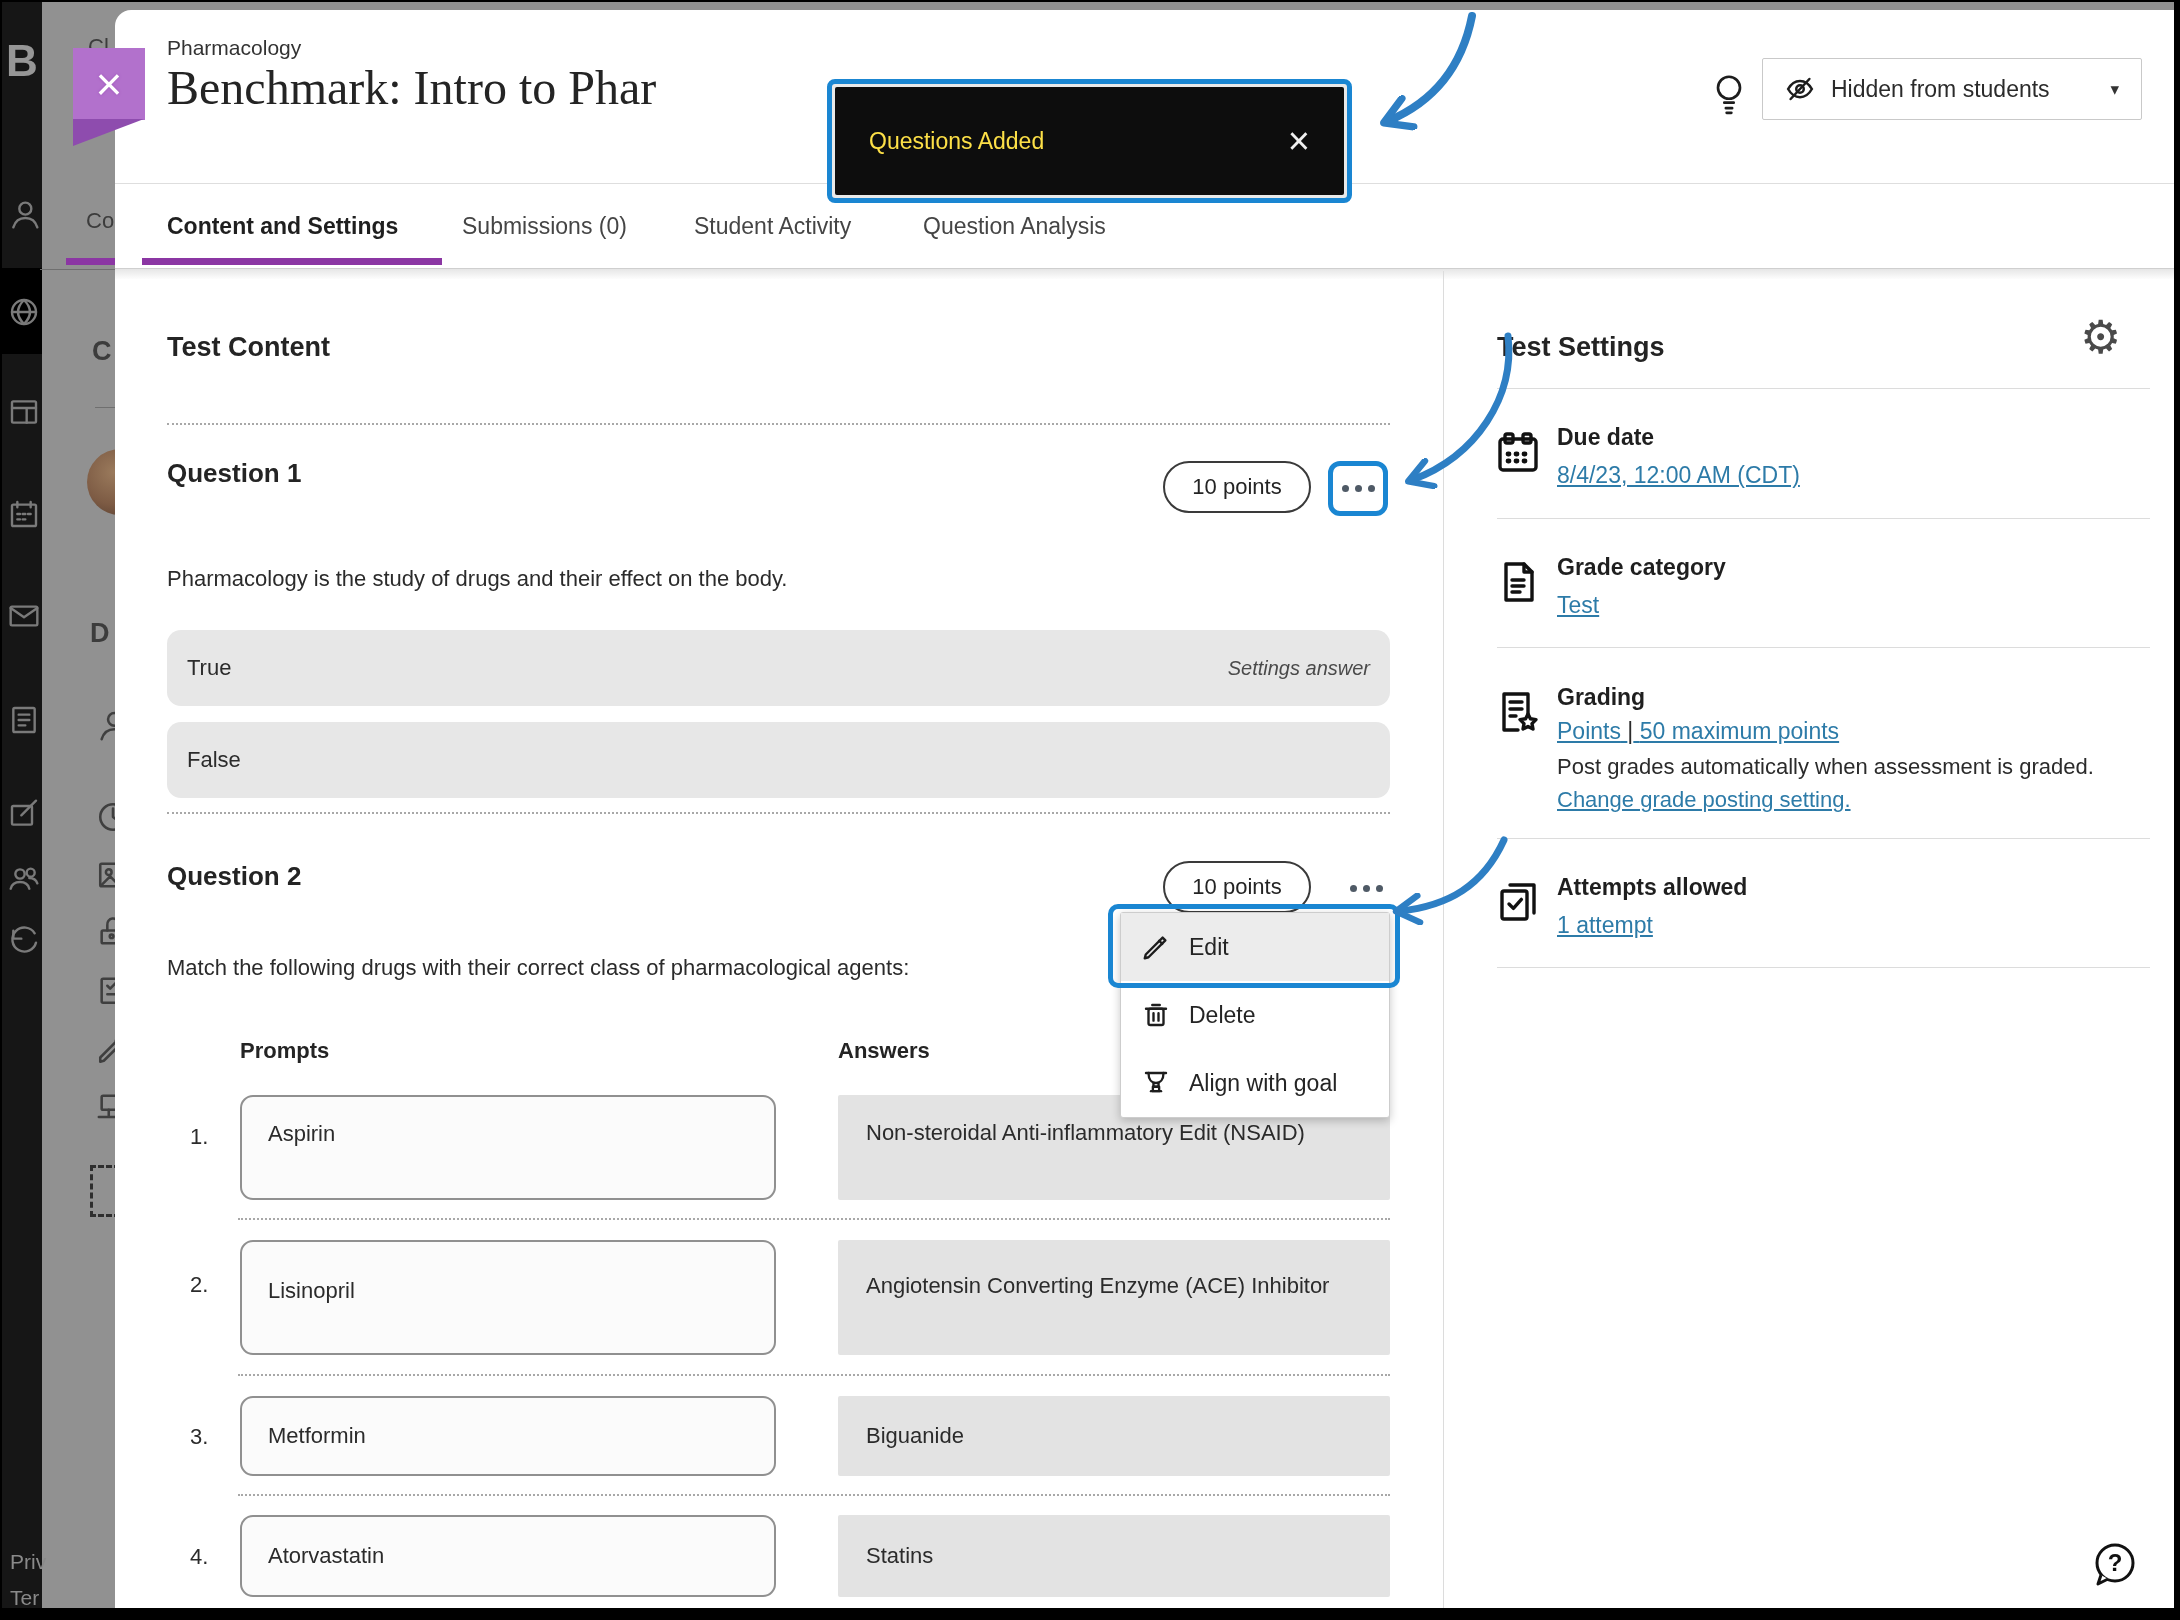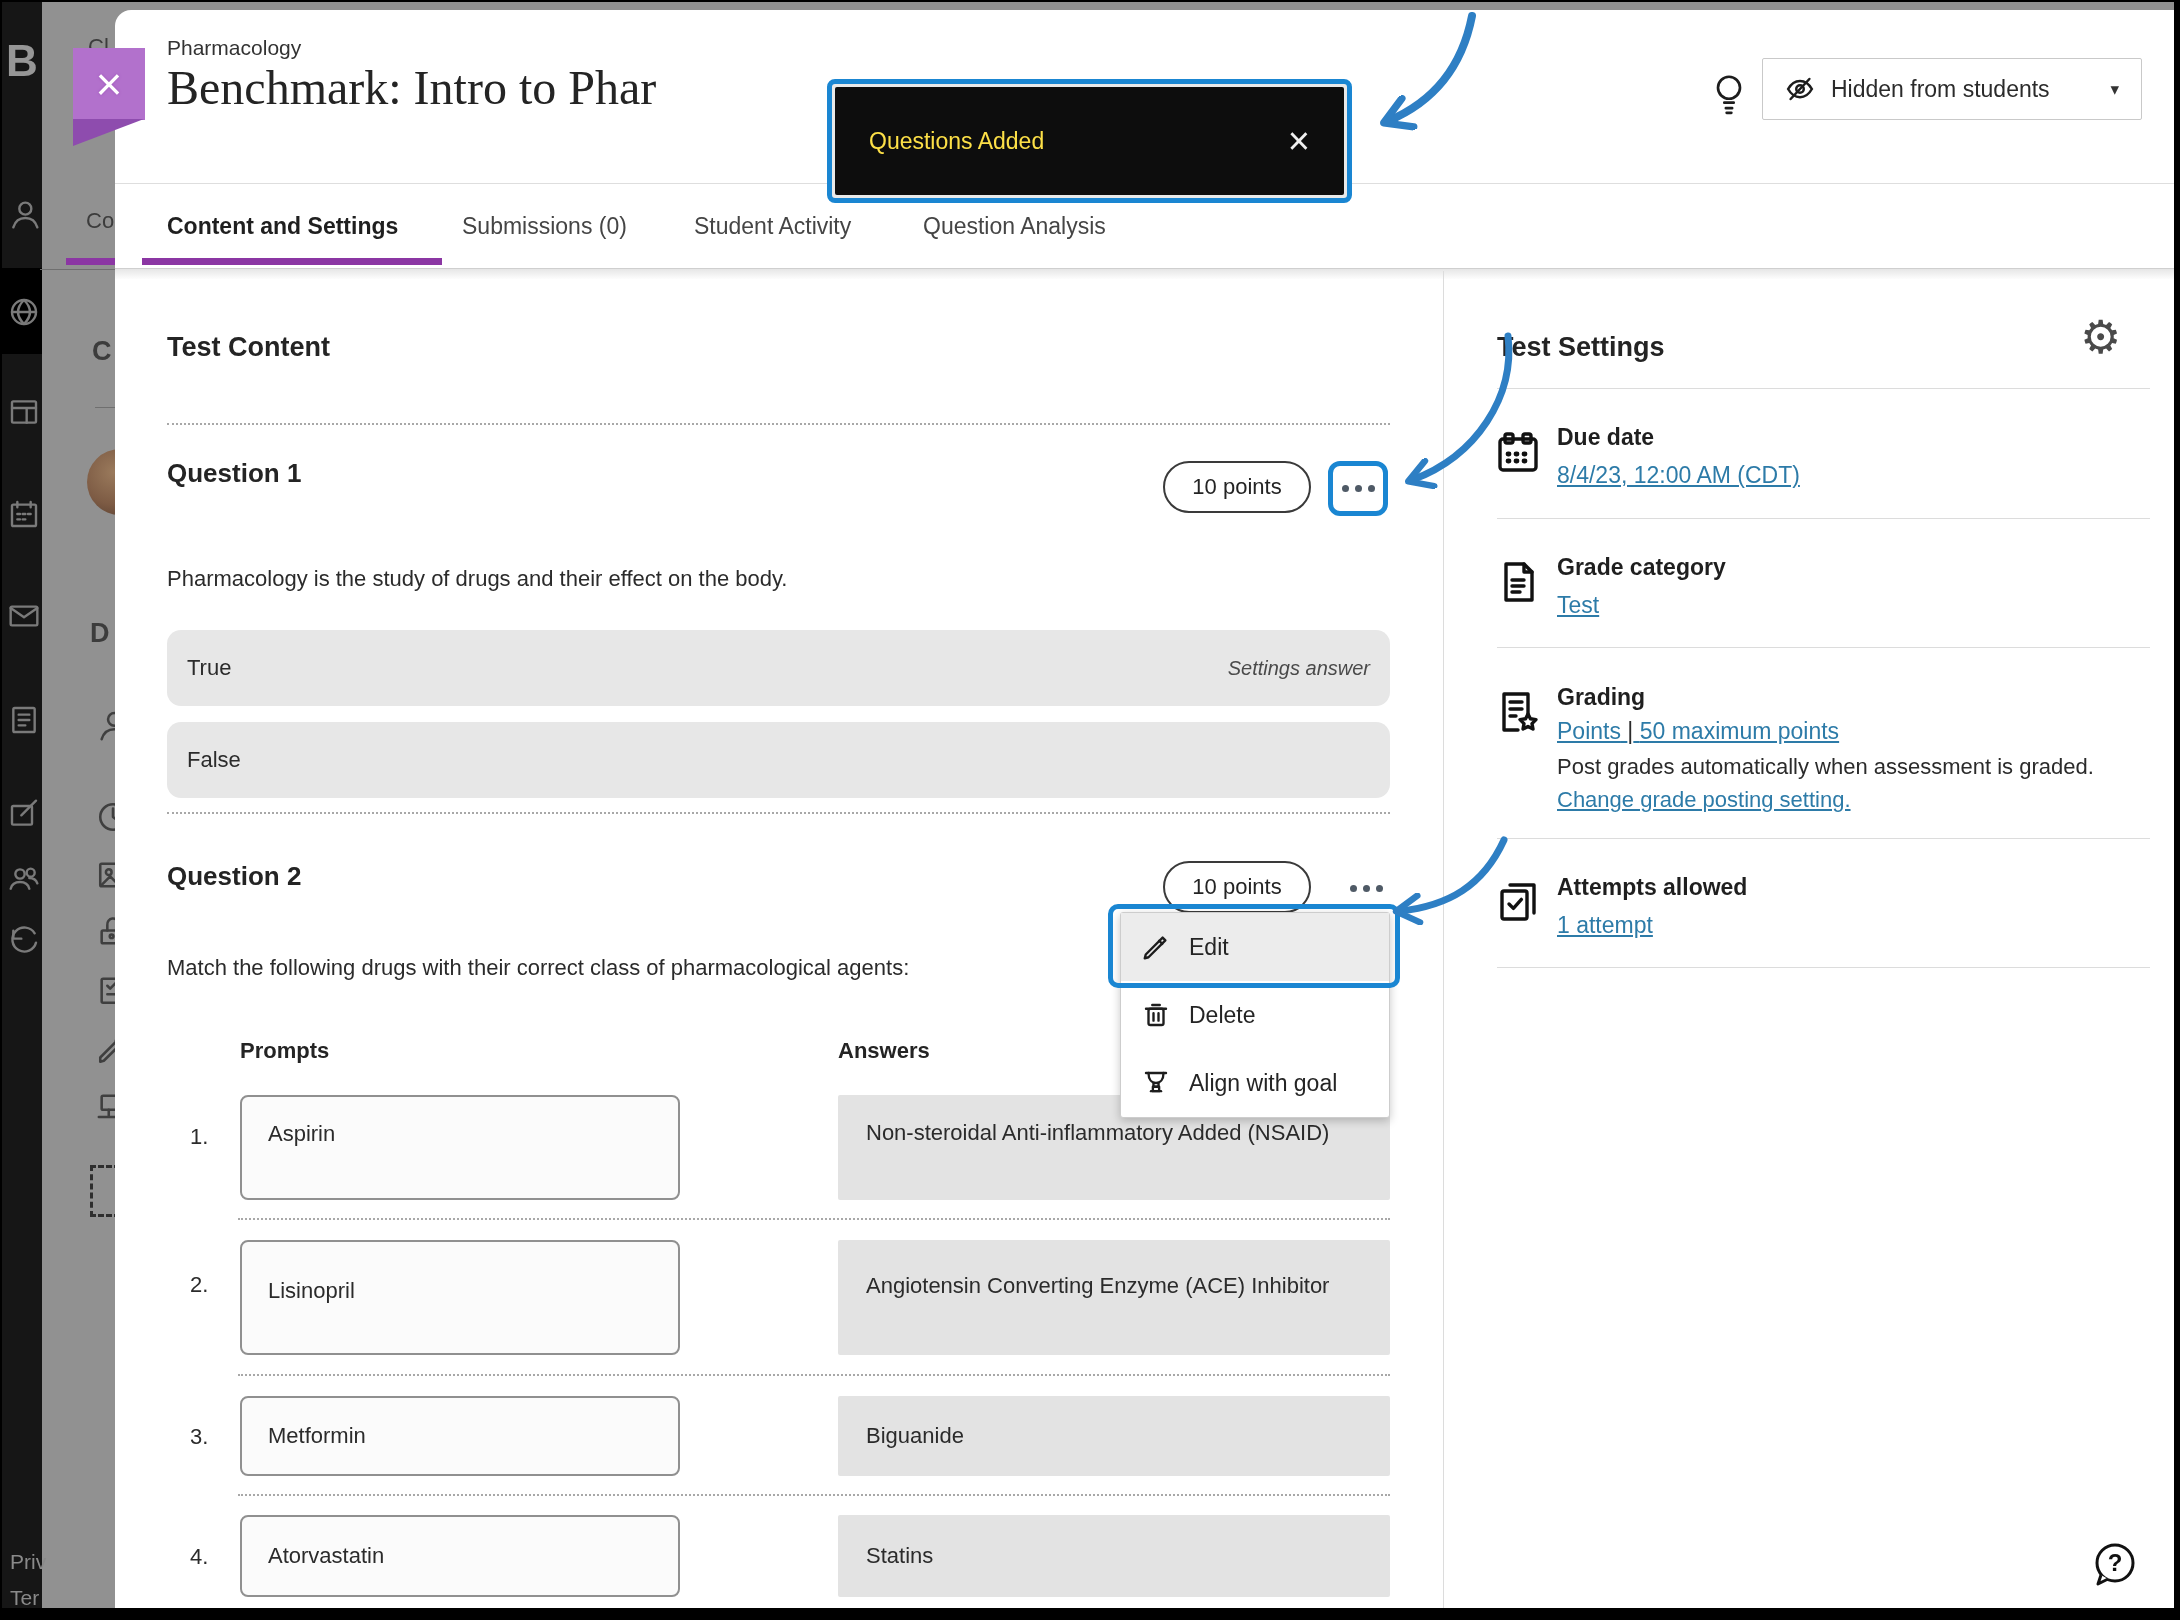--- a/index.html
+++ b/index.html
@@ -66,21 +66,21 @@
                 display:flex; align-items:center; justify-content:center; background:#fff; cursor:pointer; }
   .dots-plain { position:absolute; left:1336px; top:874px; width:60px; height:28px; cursor:pointer; }
 
   .q-text { position:absolute; font-size:22px; color:#2b2b2b; }
   .ans-bar { position:absolute; left:167px; width:1223px; height:76px; background:#e7e7e7; border-radius:14px;
              display:flex; align-items:center; padding:0 20px; font-size:22px; color:#2b2b2b; }
   .ans-bar .correct { margin-left:auto; font-style:italic; font-size:20px; color:#4a4a4a; }
 
   .col-head { position:absolute; font-size:22px; font-weight:bold; color:#242424; }
   .row-num { position:absolute; left:190px; width:36px; text-align:left; font-size:22px; color:#2b2b2b; }
-  .prompt-box { position:absolute; left:240px; width:440px; background:#fbfbfb; border:2px solid #909090; border-radius:8px;
+  .prompt-box { position:absolute; left:240px; width:536px; background:#fbfbfb; border:2px solid #909090; border-radius:13px;
                 display:flex; padding:0 26px; font-size:22px; color:#2b2b2b; }
   .answer-box { position:absolute; left:838px; width:552px; background:#e3e3e3; border-radius:2px;
                 display:flex; padding:0 28px; font-size:22px; color:#2b2b2b; line-height:40px; }
   .v-start { align-items:flex-start; padding-top:24px; }
   .v-center { align-items:center; }
 
   
   .ctx-menu { position:absolute; left:1120px; top:912px; width:270px; background:#fff; border:1px solid #cdcdcd; border-radius:3px;
               box-shadow:0 3px 10px rgba(0,0,0,.22); z-index:5; }
   .ctx-item { height:68px; display:flex; align-items:center; gap:18px; padding:0 20px; font-size:23px; color:#242424; cursor:pointer; }
@@ -272,21 +272,21 @@
     <div class="q-text" style="left:167px; top:955px;">Match the following drugs with their correct class of pharmacological agents:</div>
 
     <div class="col-head" style="left:240px; top:1038px;">Prompts</div>
     <div class="col-head" style="left:838px; top:1038px;">Answers</div>
 
     <div class="row-num" style="top:1124px;">1.</div>
     <div class="prompt-box v-start" style="top:1095px; height:105px;">
         <span>Aspirin</span>
       </div>
     <div class="answer-box v-start" style="top:1095px; height:105px; padding-top:18px;">
-        <span>Non-steroidal Anti-inflammatory Added (NSAID)</span>
+        <span>Non-steroidal Anti-inflammatory Edit (NSAID)</span>
       </div>
     <div class="dotted" style="left:238px; top:1218px; width:1152px;"></div>
 
     <div class="row-num" style="top:1272px;">2.</div>
     <div class="prompt-box v-start" style="top:1240px; height:115px; padding-top:36px;">
         <span>Lisinopril</span>
       </div>
     <div class="answer-box v-start" style="top:1240px; height:115px; padding-top:26px;">
         <span>Angiotensin Converting Enzyme (ACE) Inhibitor</span>
       </div>

